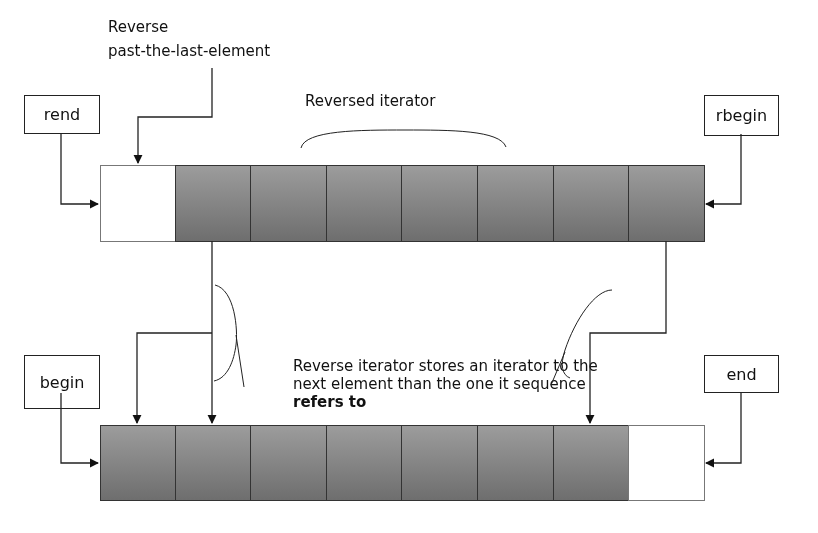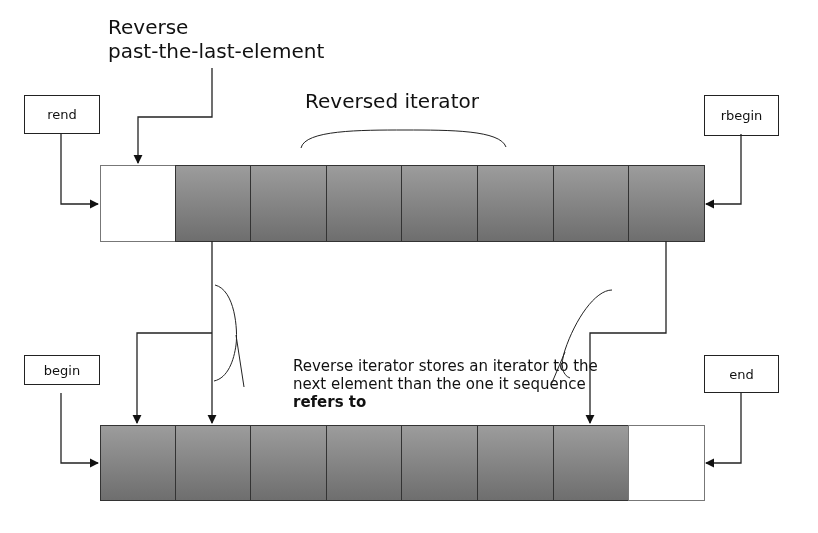--- a/index.html
+++ b/index.html
@@ -1,41 +1,41 @@
 <!DOCTYPE html>
 <html><head>
 <meta charset="utf-8">
 <style>
   html, body { margin: 0; padding: 0; background: #ffffff; }
   body { width: 818px; height: 533px; position: relative; overflow: hidden;
          font-family: "DejaVu Sans", "Liberation Sans", sans-serif; color: #111; }
   #diagram { position: absolute; left: 0; top: 0; }
-  .lbl { position: absolute; font-size: 20px; line-height: 20px; white-space: nowrap; }
+  .lbl { position: absolute; font-size: 15px; line-height: 20px; white-space: nowrap; }
   .note { position: absolute; font-size: 15px; line-height: 17px; white-space: nowrap; margin-left: 40px; }
   .box { position: absolute; border: 1px solid #222; background: #fff; box-sizing: border-box;
-         display: flex; align-items: center; justify-content: center; font-size: 13px; }
+         display: flex; align-items: center; justify-content: center; font-size: 16px; }
   .cell { position: absolute; box-sizing: border-box; border: 1px solid #333;
           background: linear-gradient(#9c9c9c, #6e6e6e); }
   .cell.empty { background: #fff; border-color: #777; }
 </style>
 </head>
 <body>
 
 <div class="lbl" style="left:108px; top:17px;">Reverse</div>
 <div class="lbl" style="left:108px; top:41px;">past-the-last-element</div>
 
 <div class="lbl" style="left:305px; top:91px;">Reversed  iterator</div>
 
 <div class="box" style="left:24px; top:95px; width:76px; height:39px;">
   <span>rend</span>
 </div>
 <div class="box" style="left:704px; top:95px; width:75px; height:41px;">
   <span>rbegin</span>
 </div>
-<div class="box" style="left:24px; top:355px; width:76px; height:30px;">
+<div class="box" style="left:24px; top:355px; width:76px; height:54px;">
   <span>begin</span>
 </div>
 <div class="box" style="left:704px; top:355px; width:75px; height:38px;align-items:center;">
   <span>end</span>
 </div>
 
 <div id="top-array">
     <div class="cell empty" style="left: 100px; top: 165px; width: 76px; height: 77px;"></div>
     <div class="cell" style="left: 175px; top: 165px; width: 76px; height: 77px; background: linear-gradient(rgb(156, 156, 156), rgb(110, 110, 110));"></div>
     <div class="cell" style="left: 250px; top: 165px; width: 77px; height: 77px; background: linear-gradient(rgb(156, 156, 156), rgb(110, 110, 110));"></div>

